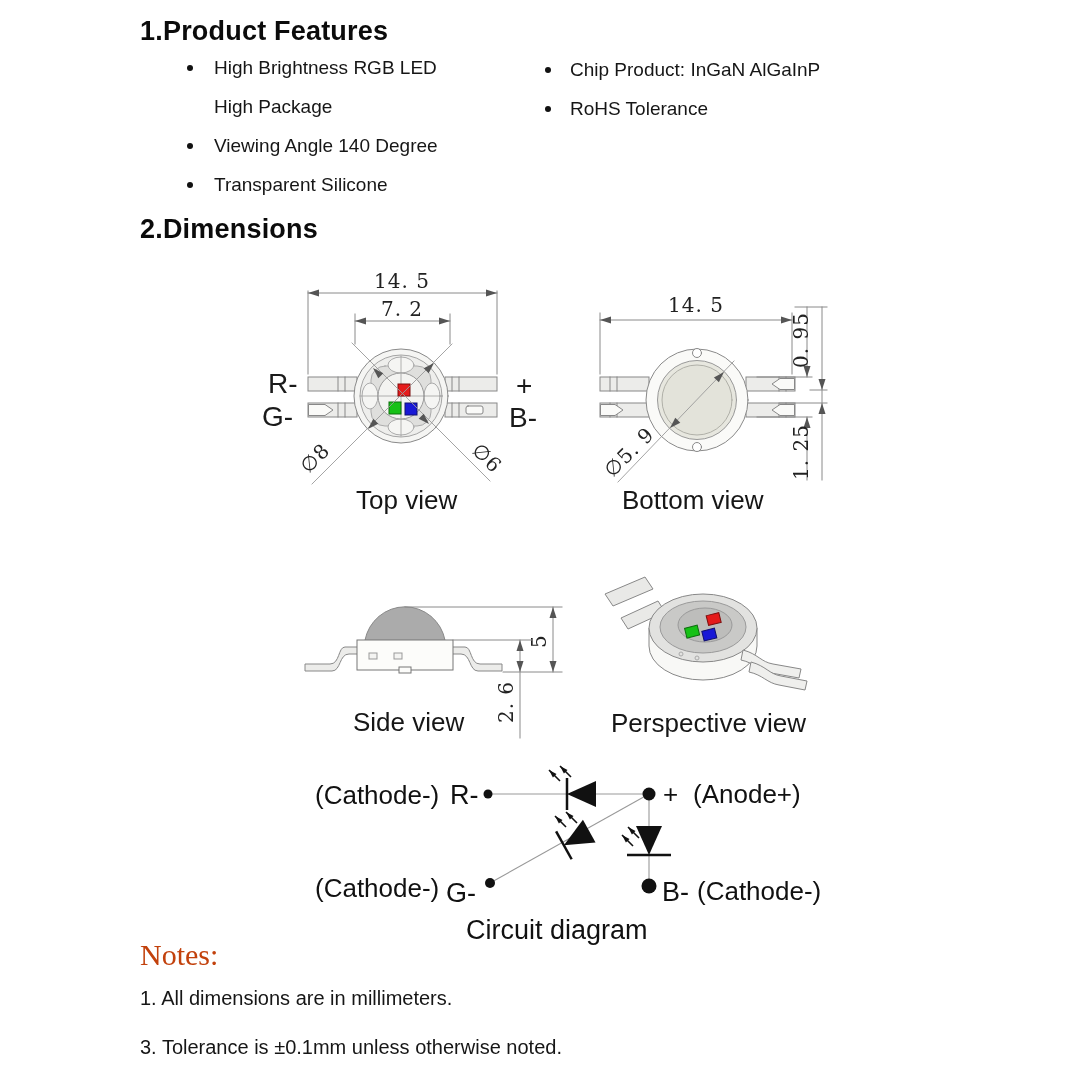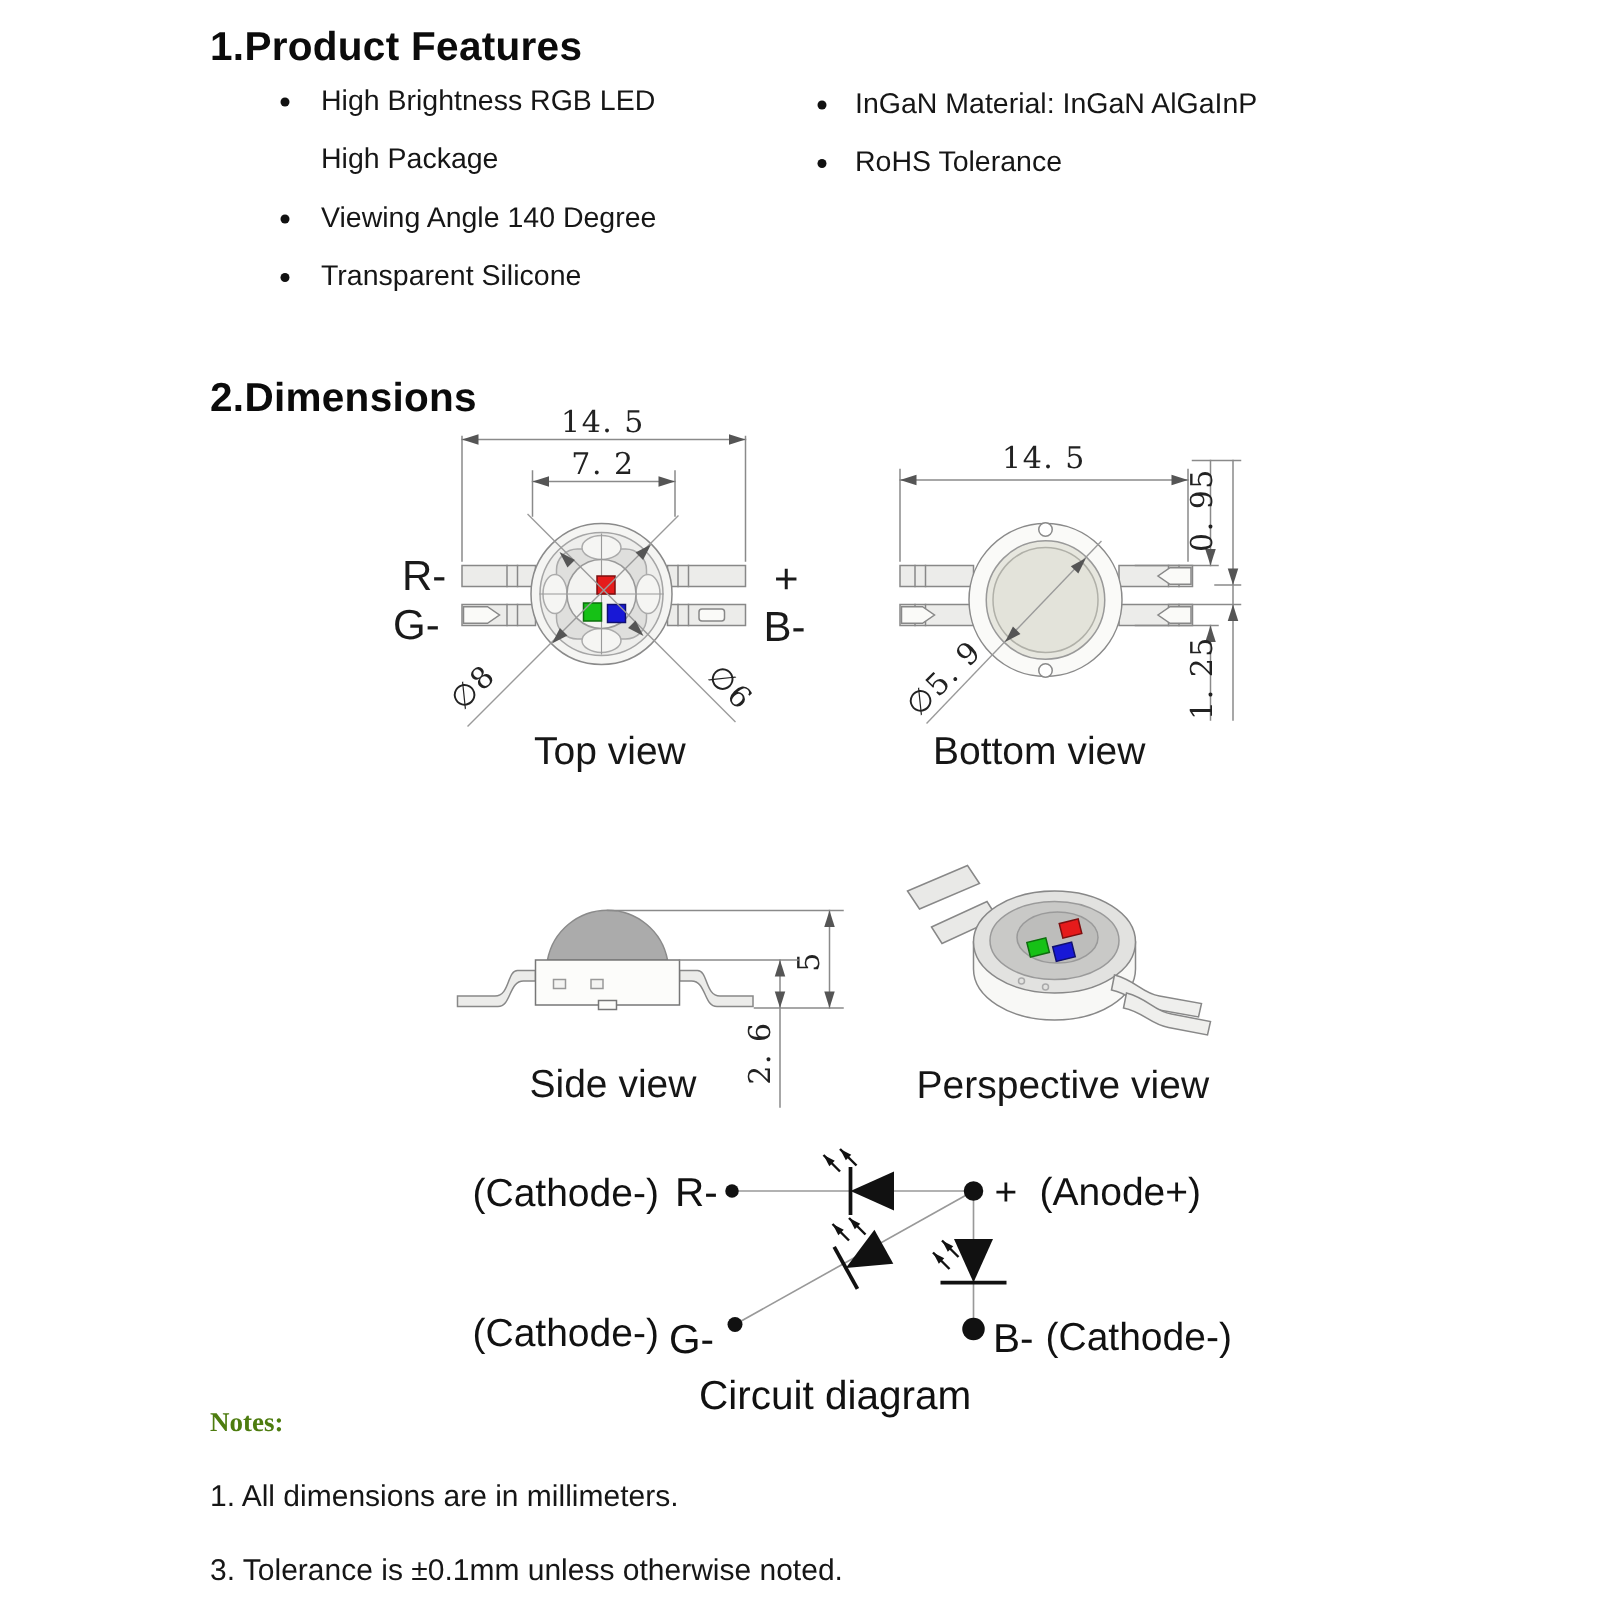--- a/index.html
+++ b/index.html
@@ -2,21 +2,21 @@
 <html><head>
 <meta charset="utf-8">
 <style>
   html,body{margin:0;padding:0;background:#ffffff;}
   #page{position:relative;width:916px;height:1080px;background:#ffffff;overflow:hidden;
         font-family:"Liberation Sans",sans-serif;color:#111;}
   .abs{position:absolute;}
   .h1{font-size:27px;font-weight:bold;letter-spacing:0.2px;color:#0b0b0b;}
   .feat{font-size:19px;color:#161616;white-space:nowrap;}
   .dot{width:6px;height:6px;border-radius:50%;background:#111;}
-  .notes-h{font-family:"Liberation Serif",serif;font-weight:bold;font-size:18px;color:#4d7c0f;}
+  .notes-h{font-family:"Liberation Serif",serif;font-weight:normal;font-size:30px;color:#c2410c;}
   .note{font-size:20px;color:#161616;white-space:nowrap;}
   svg text{user-select:none;}
   .dimtxt{font-family:"DejaVu Serif",serif;font-size:20px;fill:#222;letter-spacing:1px;}
   .pintxt{font-family:"Liberation Sans",sans-serif;font-size:28px;fill:#1a1a1a;}
   .cap{font-family:"Liberation Sans",sans-serif;font-size:26px;fill:#161616;}
   .ckt{font-family:"Liberation Sans",sans-serif;font-size:26px;fill:#111;}
 </style>
 </head>
 <body>
 
@@ -26,25 +26,25 @@
 
   <div class="abs dot" style="left:187px;top:65px;"></div>
   <div class="abs feat" style="left:214px;top:57px;">High Brightness RGB LED</div>
   <div class="abs feat" style="left:214px;top:96px;">High Package</div>
   <div class="abs dot" style="left:187px;top:143px;"></div>
   <div class="abs feat" style="left:214px;top:135px;">Viewing Angle 140 Degree</div>
   <div class="abs dot" style="left:187px;top:182px;"></div>
   <div class="abs feat" style="left:214px;top:174px;">Transparent Silicone</div>
 
   <div class="abs dot" style="left:545px;top:67px;"></div>
-  <div class="abs feat" style="left:570px;top:59px;">InGaN Material: InGaN AlGaInP</div>
+  <div class="abs feat" style="left:570px;top:59px;">Chip Product: InGaN AlGaInP</div>
   <div class="abs dot" style="left:545px;top:106px;"></div>
   <div class="abs feat" style="left:570px;top:98px;">RoHS Tolerance</div>
 
-  <div class="abs h1" style="left:140px;top:214px;margin-top:36px;">2.Dimensions</div>
+  <div class="abs h1" style="left:140px;top:214px;">2.Dimensions</div>
 
   <svg class="abs" style="left:0;top:255px;" width="1080" height="695" viewBox="0 255 1080 695">
 
     <g stroke-linecap="square">
 
       <g fill="#ececea" stroke="#888" stroke-width="1">
         <rect x="308" y="377" width="49" height="14"></rect>
         <rect x="308" y="403" width="49" height="14"></rect>
         <rect x="445" y="377" width="52" height="14"></rect>
         <rect x="445" y="403" width="52" height="14"></rect>

